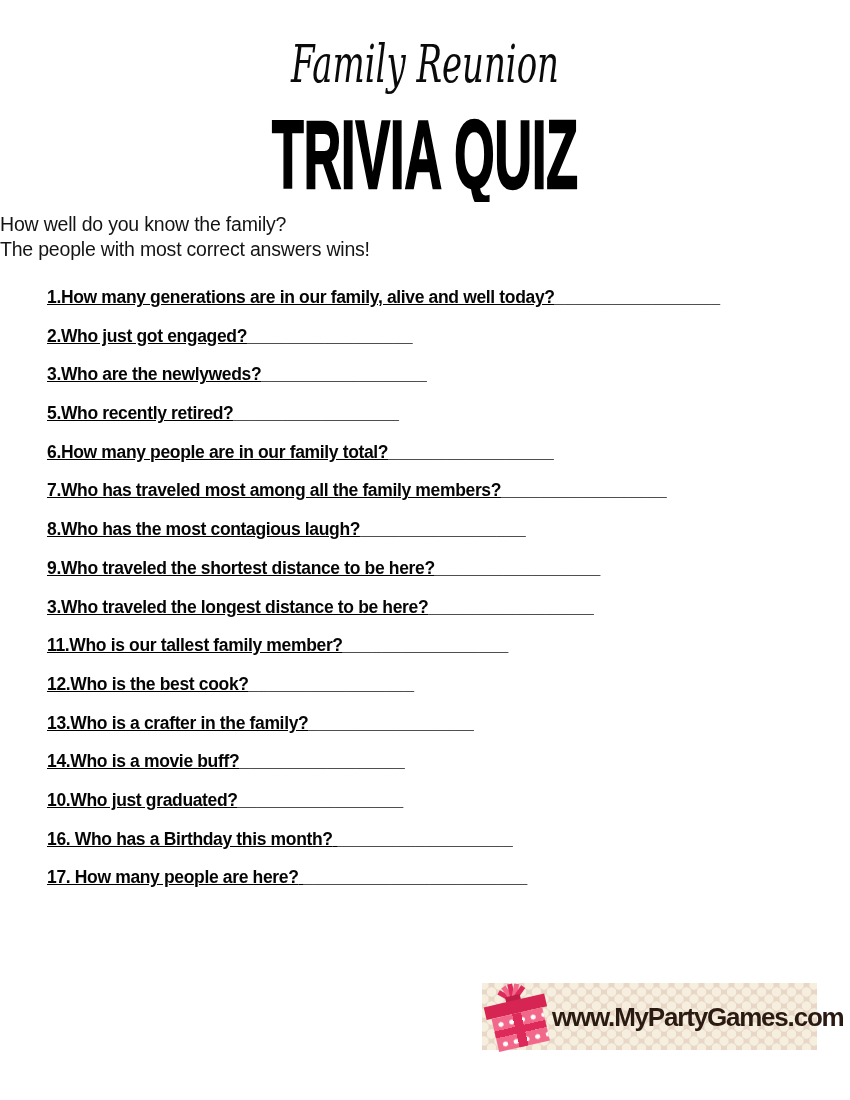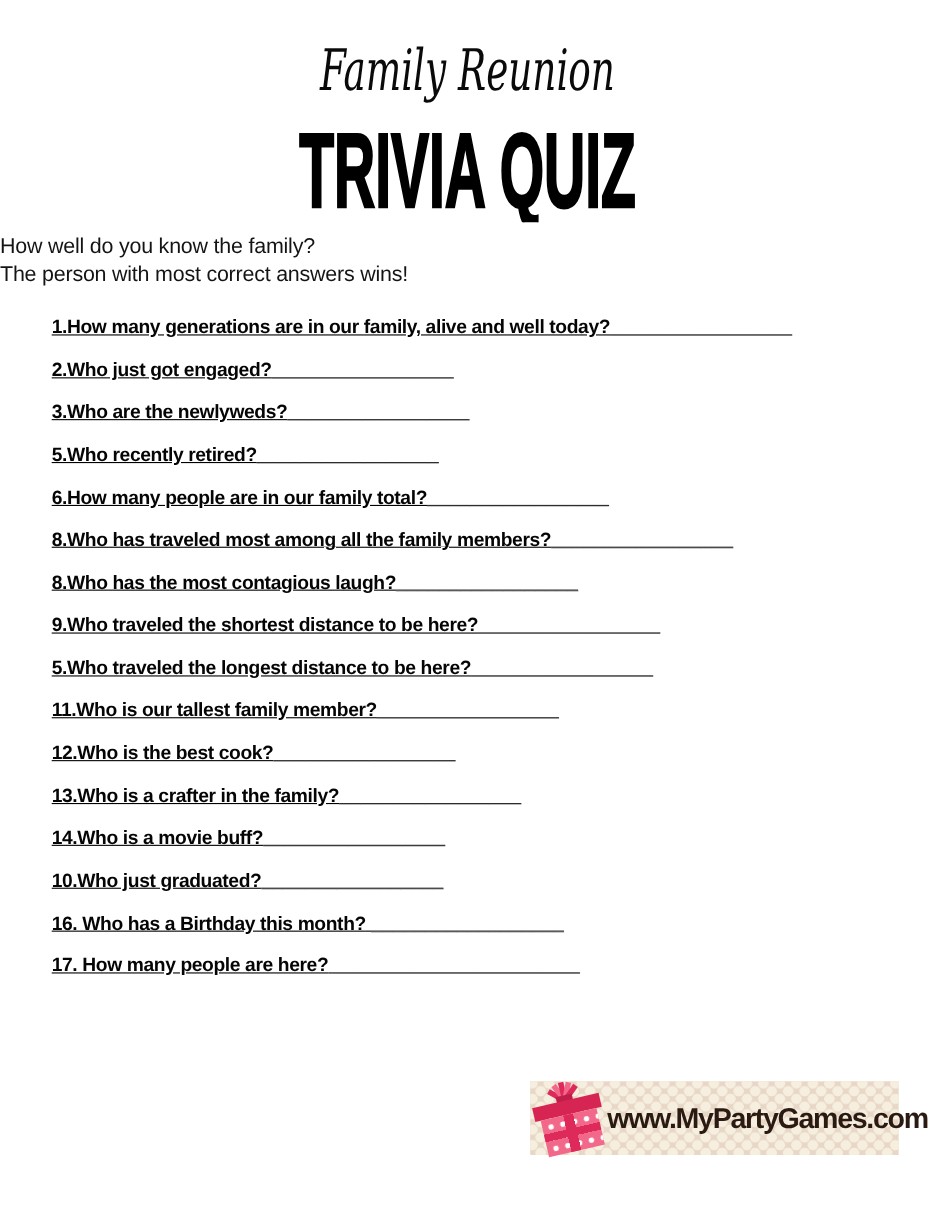--- a/index.html
+++ b/index.html
@@ -157,33 +157,33 @@
   <svg class="script-title-svg" width="300" height="84" viewBox="0 0 300 84">
     <text x="150" y="58" text-anchor="middle" textLength="268" lengthAdjust="spacingAndGlyphs" class="script-text">Family Reunion</text>
   </svg>
 
   <svg class="main-title-svg" width="340" height="90" viewBox="0 0 340 90">
     <text x="170" y="76" text-anchor="middle" textLength="306" lengthAdjust="spacingAndGlyphs" class="main-title-text">TRIVIA QUIZ</text>
   </svg>
 
   <div class="subtitle-block">
     <div>How well do you know the family?</div>
-    <div>The person with most correct answers wins!</div>
+    <div>The people with most correct answers wins!</div>
   </div>
 
   <div class="questions">
     <div class="q-row"><span class="q-label">1.How many generations are in our family, alive and well today?</span><span class="q-blank">_________________</span></div>
     <div class="q-row"><span class="q-label">2.Who just got engaged?</span><span class="q-blank">_________________</span></div>
     <div class="q-row"><span class="q-label">3.Who are the newlyweds?</span><span class="q-blank">_________________</span></div>
     <div class="q-row"><span class="q-label">5.Who recently retired?</span><span class="q-blank">_________________</span></div>
     <div class="q-row"><span class="q-label">6.How many people are in our family total?</span><span class="q-blank">_________________</span></div>
-    <div class="q-row"><span class="q-label">8.Who has traveled most among all the family members?</span><span class="q-blank">_________________</span></div>
+    <div class="q-row"><span class="q-label">7.Who has traveled most among all the family members?</span><span class="q-blank">_________________</span></div>
     <div class="q-row"><span class="q-label">8.Who has the most contagious laugh?</span><span class="q-blank">_________________</span></div>
     <div class="q-row"><span class="q-label">9.Who traveled the shortest distance to be here?</span><span class="q-blank">_________________</span></div>
-    <div class="q-row"><span class="q-label">5.Who traveled the longest distance to be here?</span><span class="q-blank">_________________</span></div>
+    <div class="q-row"><span class="q-label">3.Who traveled the longest distance to be here?</span><span class="q-blank">_________________</span></div>
     <div class="q-row"><span class="q-label">11.Who is our tallest family member?</span><span class="q-blank">_________________</span></div>
     <div class="q-row"><span class="q-label">12.Who is the best cook?</span><span class="q-blank">_________________</span></div>
     <div class="q-row"><span class="q-label">13.Who is a crafter in the family?</span><span class="q-blank">_________________</span></div>
     <div class="q-row"><span class="q-label">14.Who is a movie buff?</span><span class="q-blank">_________________</span></div>
     <div class="q-row"><span class="q-label">10.Who just graduated?</span><span class="q-blank">_________________</span></div>
     <div class="q-row"><span class="q-label">16. Who has a Birthday this month?</span><span class="q-blank"> __________________</span></div>
     <div class="q-row"><span class="q-label">17. How many people are here?</span><span class="q-blank"> _______________________</span></div>
   </div>
 
   <div class="footer-banner">

